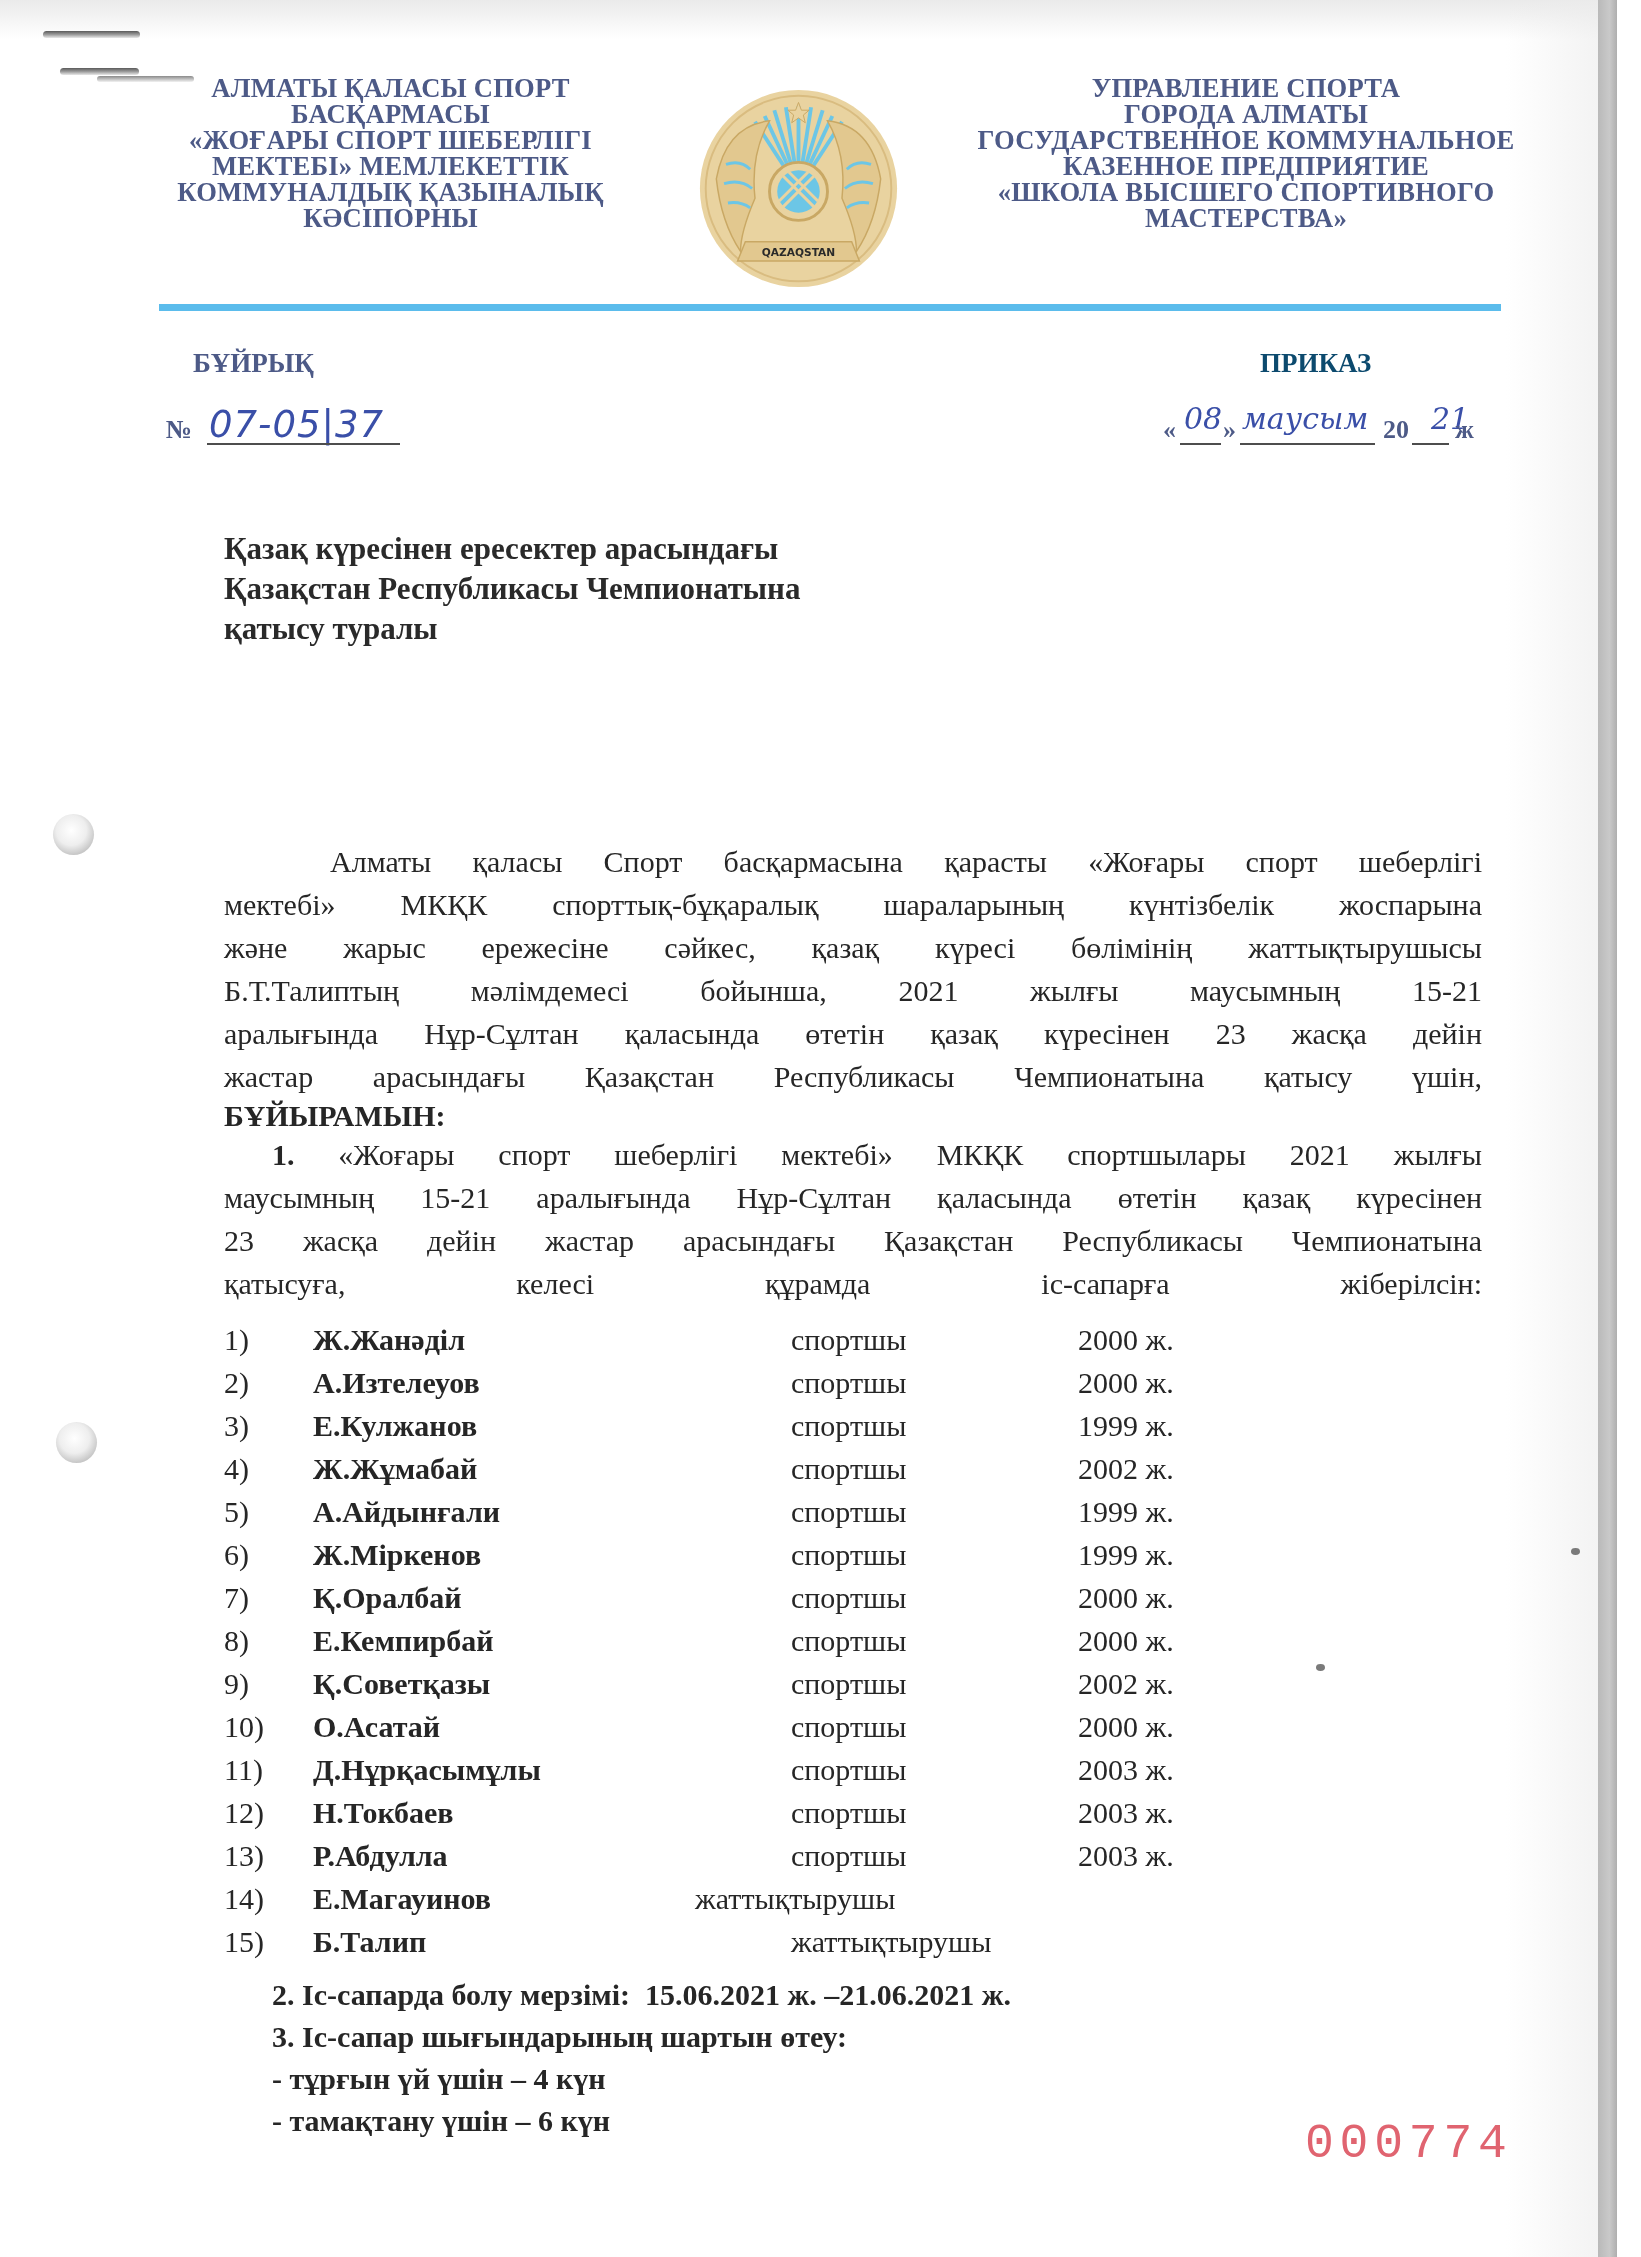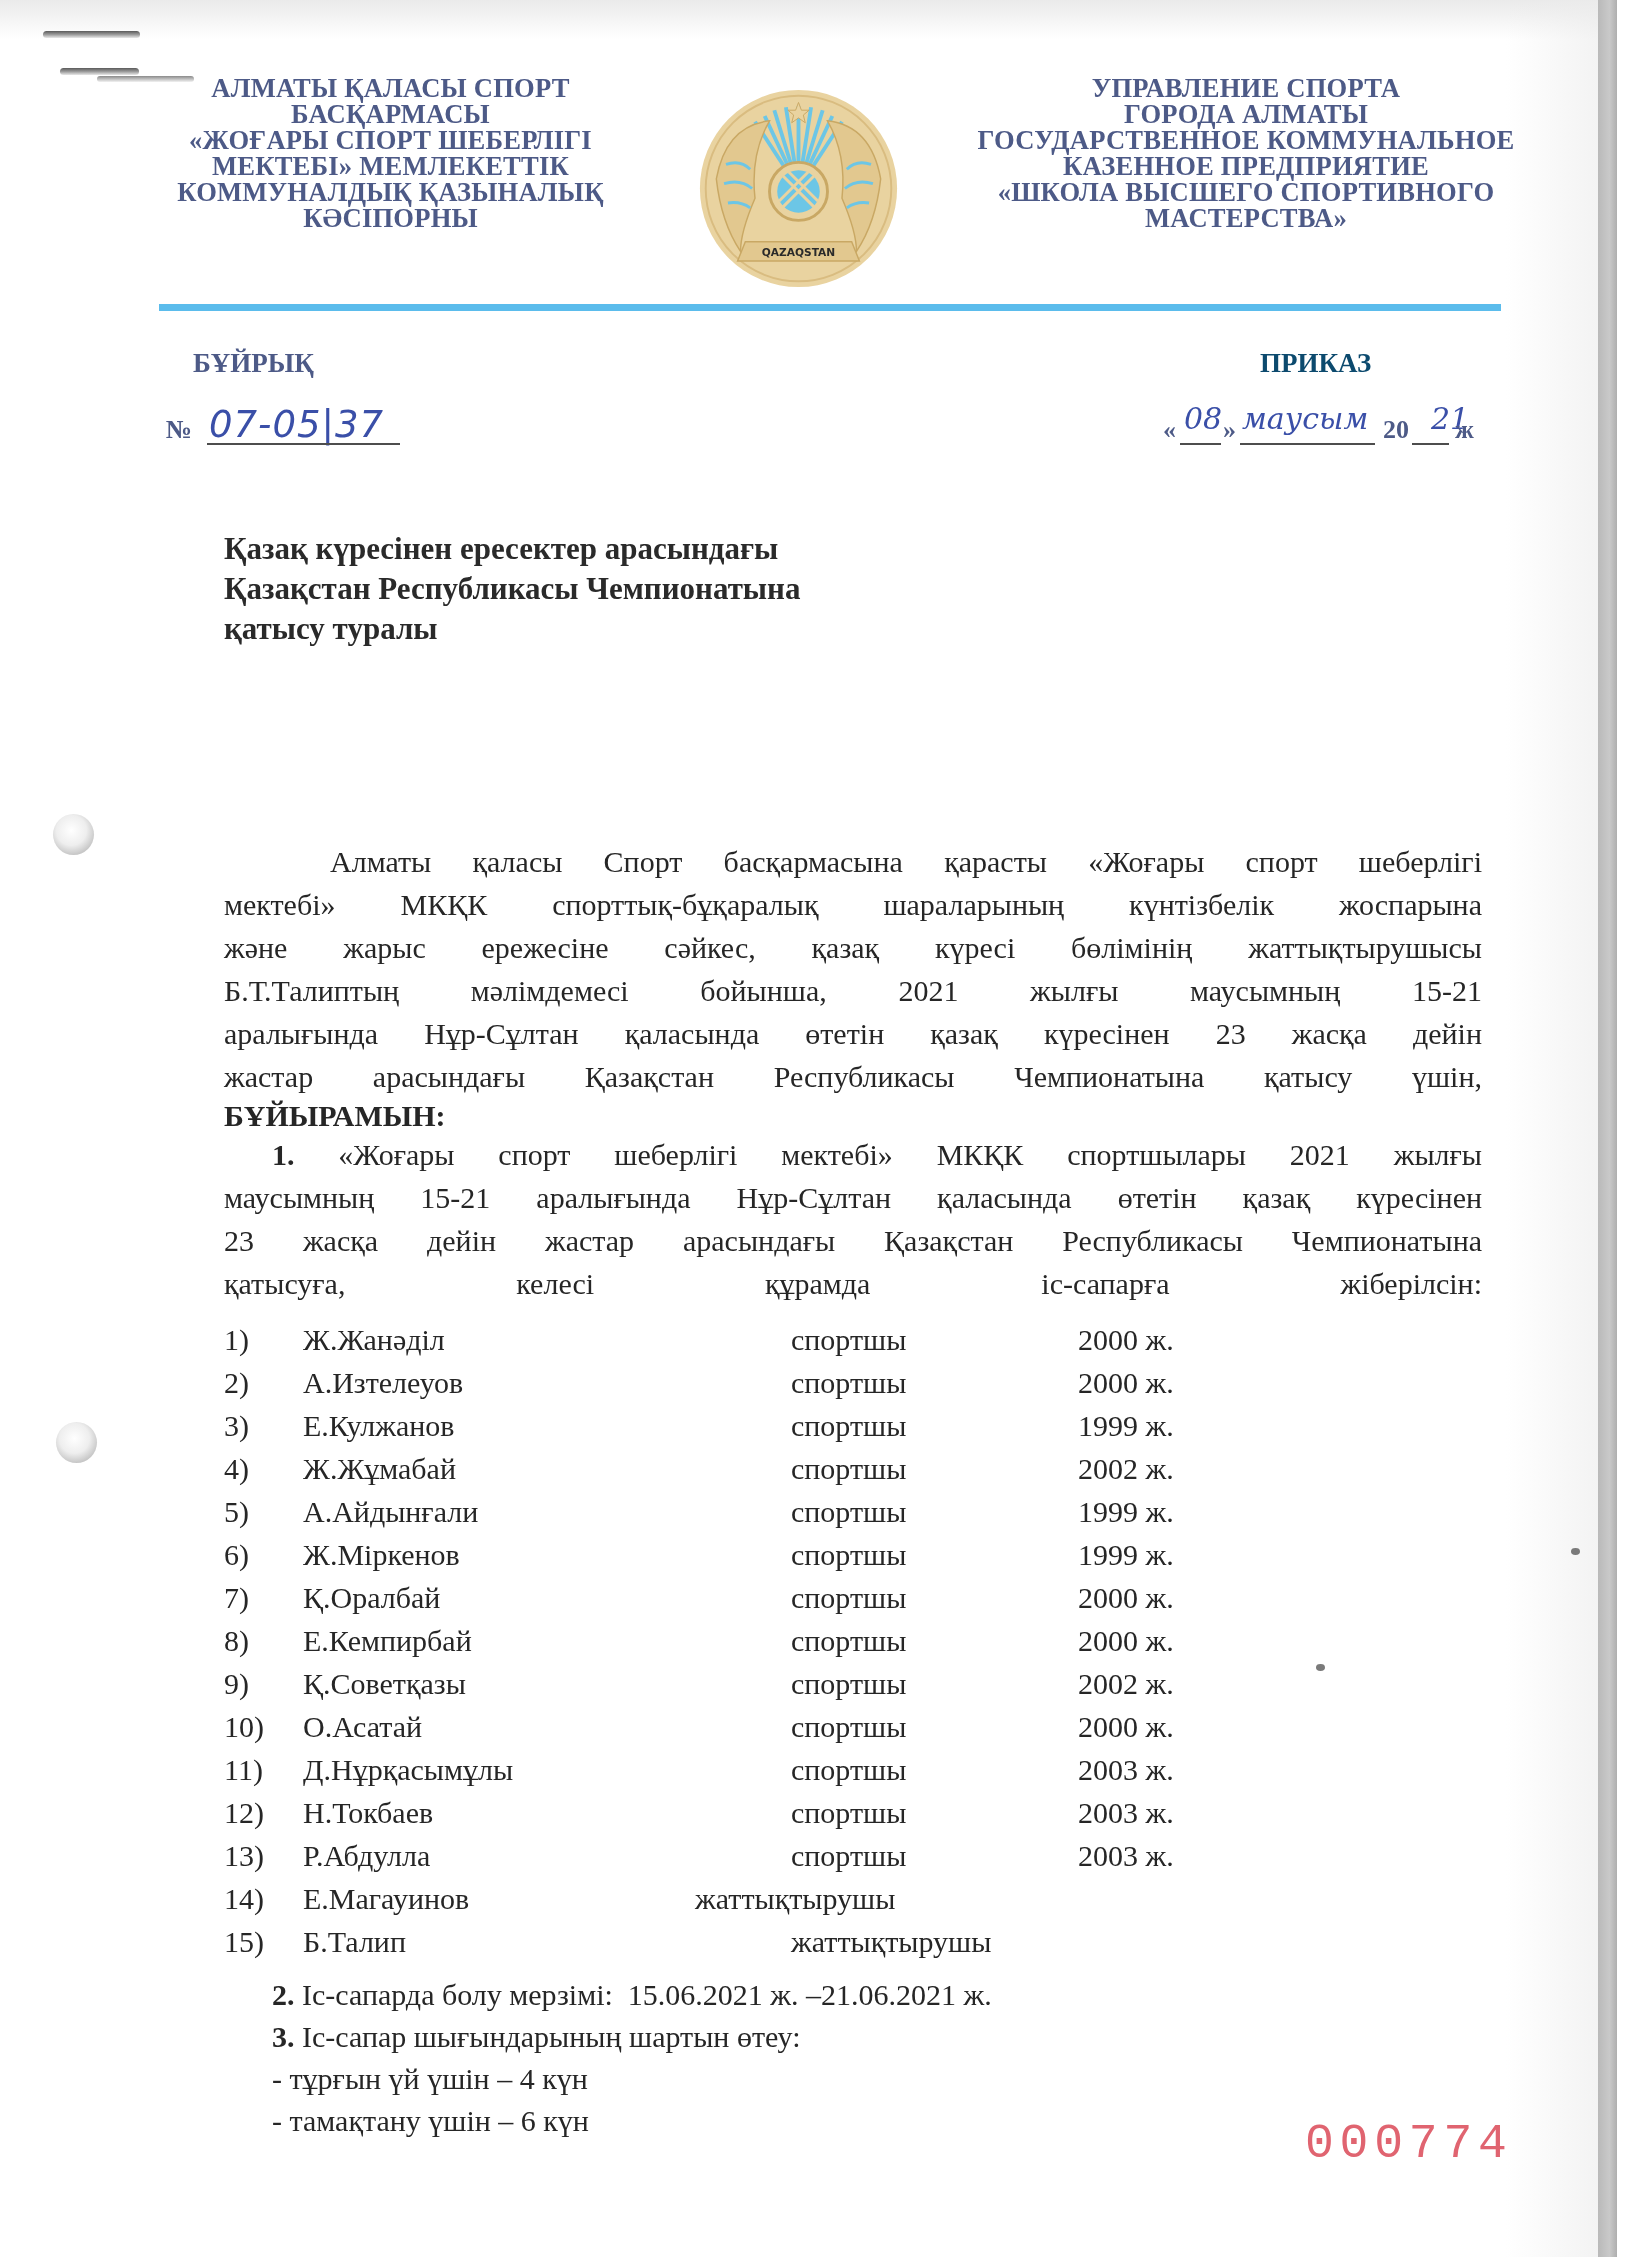--- a/index.html
+++ b/index.html
@@ -55,27 +55,27 @@
   .body { position: absolute; left: 224px; top: 840px; width: 1258px; font-size: 30px; line-height: 43px; color:#262626; }
   .para { text-align: justify; text-align-last: justify; }
   .para .line { display:block; text-align: justify; text-align-last: justify; white-space: nowrap; }
   .para .indent { padding-left: 106px; }
   .bold { font-weight: bold; }
 
   .list { position: absolute; left: 224px; top: 1323px; font-size: 30px; color:#262626; }
   .row { position: relative; height: 43px; }
   .row span { position: absolute; top: 0; white-space: nowrap; }
   .c-num { left: 0; }
-  .c-name { left: 79px; }
+  .c-name { left: 89px; font-weight: bold; }
   .c-role { left: 567px; }
   .c-role-alt { left: 471px; }
   .c-year { left: 854px; }
 
   .tail { position:absolute; left: 224px; top: 1974px; font-size: 30px; line-height: 42px; color:#262626; }
-  .tail .ind { padding-left: 48px; }
+  .tail .ind { padding-left: 48px; font-weight: bold; }
 
   .stamp-no { position:absolute; left: 1305px; top: 2117px; font-family: "Liberation Mono", "DejaVu Sans Mono", monospace;
     font-size: 48px; letter-spacing: 5.8px; color: #e06470; }
 </style>
 </head>
 <body>
 
 <div class="top-shade"></div>
 <div class="edge-shade"></div>
 <div class="edge-strip"></div>

